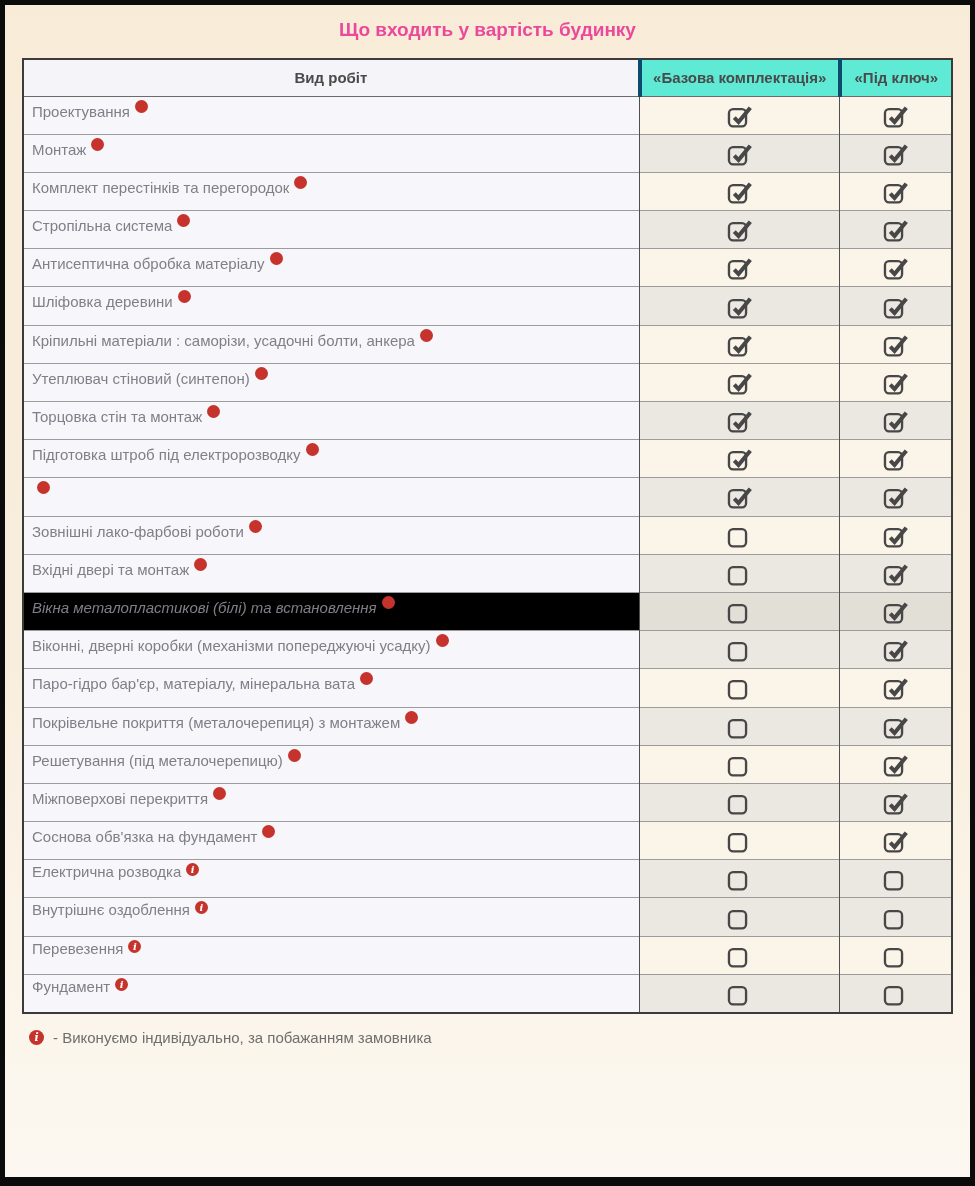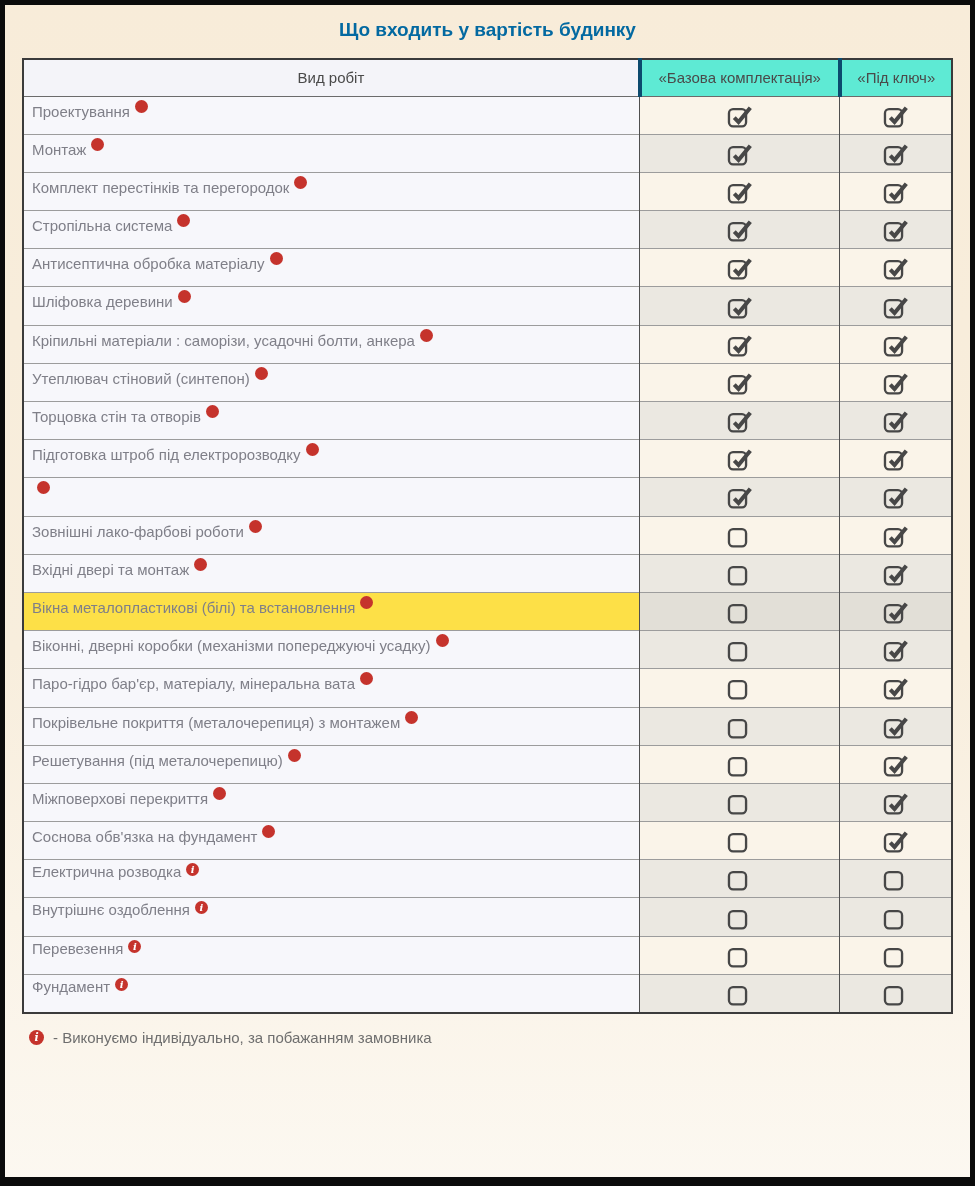--- a/index.html
+++ b/index.html
@@ -10,36 +10,36 @@
     border: 5px solid #0b0b0b;
     border-bottom-width: 9px;
     background: linear-gradient(180deg, #f8ecd9 0%, #f8eedd 55%, #fcf8f1 100%);
     overflow: hidden;
   }
   .title {
     margin-top: 14px;
     text-align: center;
     font-size: 19px;
     font-weight: 600;
-    color: #0369a1;
+    color: #ec4899;
   }
   table.price-table {
     margin: 17px 17px 0;
     width: calc(100% - 34px);
     border-collapse: collapse;
     table-layout: fixed;
     border: 2px solid #3b3b3b;
   }
   col.c-work   { width: 66.4%; }
   col.c-base   { width: 21.5%; }
   col.c-turn   { width: 12.1%; }
   thead th {
     height: 37px;
     font-size: 15px;
-    font-weight: 400;
+    font-weight: 700;
     color: #4a4a4a;
     text-align: center;
     vertical-align: middle;
     border-bottom: 1px solid #6b6b6b;
   }
   thead th.h-work { background: #f4f4f9; }
   thead th.h-base, thead th.h-turn { background: #5eead4; border-left: 4px solid #0c4a6e; }
   tbody td {
     height: 38.2px;
     border-top: 1px solid #9c9c9c;
@@ -51,21 +51,21 @@
     vertical-align: top;
     padding: 3px 8px 0;
   }
   td.check {
     text-align: center;
     vertical-align: middle;
     border-left: 1px solid #4f4f4f;
   }
   tr.odd  td.check { background: #faf4e9; }
   tr.even td.check { background: #ebe8e1; }
-  tr.highlighted td.work  { background: #fde047; }
+  tr.highlighted td.work  { background: #000000; font-style: italic; }
   tr.highlighted td.check { background: #e2dfd7; }
   td.check svg { display: inline-block; vertical-align: middle; }
   .info-dot {
     display: inline-block;
     width: 13px; height: 13px;
     border-radius: 50%;
     background: #c5332c;
     color: #ffffff;
     font-family: "DejaVu Serif", serif;
     font-weight: 700;
@@ -206,21 +206,21 @@
             <rect x="3.3" y="8" width="19" height="19" rx="4.5" fill="none" stroke="#474747" stroke-width="2.6"></rect>
             <path d="M9.2 17.4 L13.9 22.3 L27 6.3" fill="none" stroke="#474747" stroke-width="4.5"></path>
           </svg></td>
     <td class="check"><svg width="27" height="27" viewBox="0 0 30 30">
             <rect x="3.3" y="8" width="19" height="19" rx="4.5" fill="none" stroke="#474747" stroke-width="2.6"></rect>
             <path d="M9.2 17.4 L13.9 22.3 L27 6.3" fill="none" stroke="#474747" stroke-width="4.5"></path>
           </svg></td>
   </tr>
       <tr class="even">
     <td class="work">
-      <span>Торцовка стін та отворів</span><span class="info-dot" hidden=""></span>
+      <span>Торцовка стін та монтаж</span><span class="info-dot" hidden=""></span>
     </td>
     <td class="check"><svg width="27" height="27" viewBox="0 0 30 30">
             <rect x="3.3" y="8" width="19" height="19" rx="4.5" fill="none" stroke="#474747" stroke-width="2.6"></rect>
             <path d="M9.2 17.4 L13.9 22.3 L27 6.3" fill="none" stroke="#474747" stroke-width="4.5"></path>
           </svg></td>
     <td class="check"><svg width="27" height="27" viewBox="0 0 30 30">
             <rect x="3.3" y="8" width="19" height="19" rx="4.5" fill="none" stroke="#474747" stroke-width="2.6"></rect>
             <path d="M9.2 17.4 L13.9 22.3 L27 6.3" fill="none" stroke="#474747" stroke-width="4.5"></path>
           </svg></td>
   </tr>

